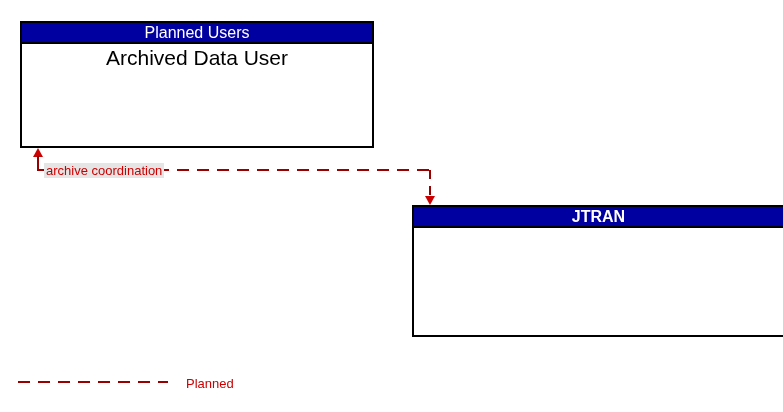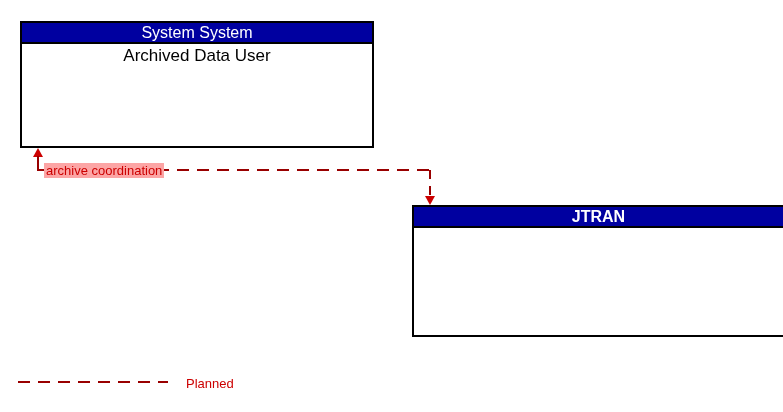--- a/index.html
+++ b/index.html
@@ -17,21 +17,21 @@
   }
   .entity{
     position:absolute;border:2px solid #000;background:#FFFFFF;box-sizing:border-box;
   }
   .entity-header{
     background:var(--header-bg);color:var(--header-text);
     text-align:center;font-size:16px;height:19px;line-height:19px;
     border-bottom:2px solid #000;
   }
   .entity-body{
-    color:var(--body-text);text-align:center;font-size:17px;padding-top:2px;
+    color:var(--body-text);text-align:center;font-size:21px;padding-top:2px;
   }
   #box-system-users{left:20px;top:21px;width:354px;height:127px;}
   #box-jtran{left:412px;top:205px;width:373px;height:132px;font-weight:bold;}
 
   .dash-h{
     position:absolute;height:2px;
     background:repeating-linear-gradient(90deg,var(--line) 0 12px,transparent 12px 20px);
   }
   .dash-v{
     position:absolute;width:2px;
@@ -52,34 +52,34 @@
     position:absolute;width:0;height:0;
     border-left:5px solid transparent;border-right:5px solid transparent;
     border-top:9px solid var(--arrow);
   }
   #arrowhead-up{left:33px;top:148px;}
   #arrowhead-down{left:425px;top:196px;}
 
   .flow-label{
     position:absolute;left:44px;top:163px;
     color:var(--label);font-size:13px;line-height:15px;
-    background:#fca5a5;padding:0 2px;white-space:nowrap;
+    background:#e5e5e5;padding:0 2px;white-space:nowrap;
   }
 
   #legend-line{left:18px;top:381px;width:150px;}
   .legend-label{
     position:absolute;left:186px;top:376px;
     color:var(--label);font-size:13px;line-height:15px;white-space:nowrap;text-align:right;
   }
 </style>
 </head>
 <body>
 
 <div class="entity" id="box-system-users">
-  <div class="entity-header">System System</div>
+  <div class="entity-header">Planned Users</div>
   <div class="entity-body">Archived Data User</div>
 </div>
 
 <div class="entity" id="box-jtran">
   <div class="entity-header">JTRAN</div>
 </div>
 
 <div class="arrow-up" id="arrowhead-up"></div>
 <div class="solid-v" id="arrow-shaft-up"></div>
 <div class="dash-h" id="flow-line-h"></div>

